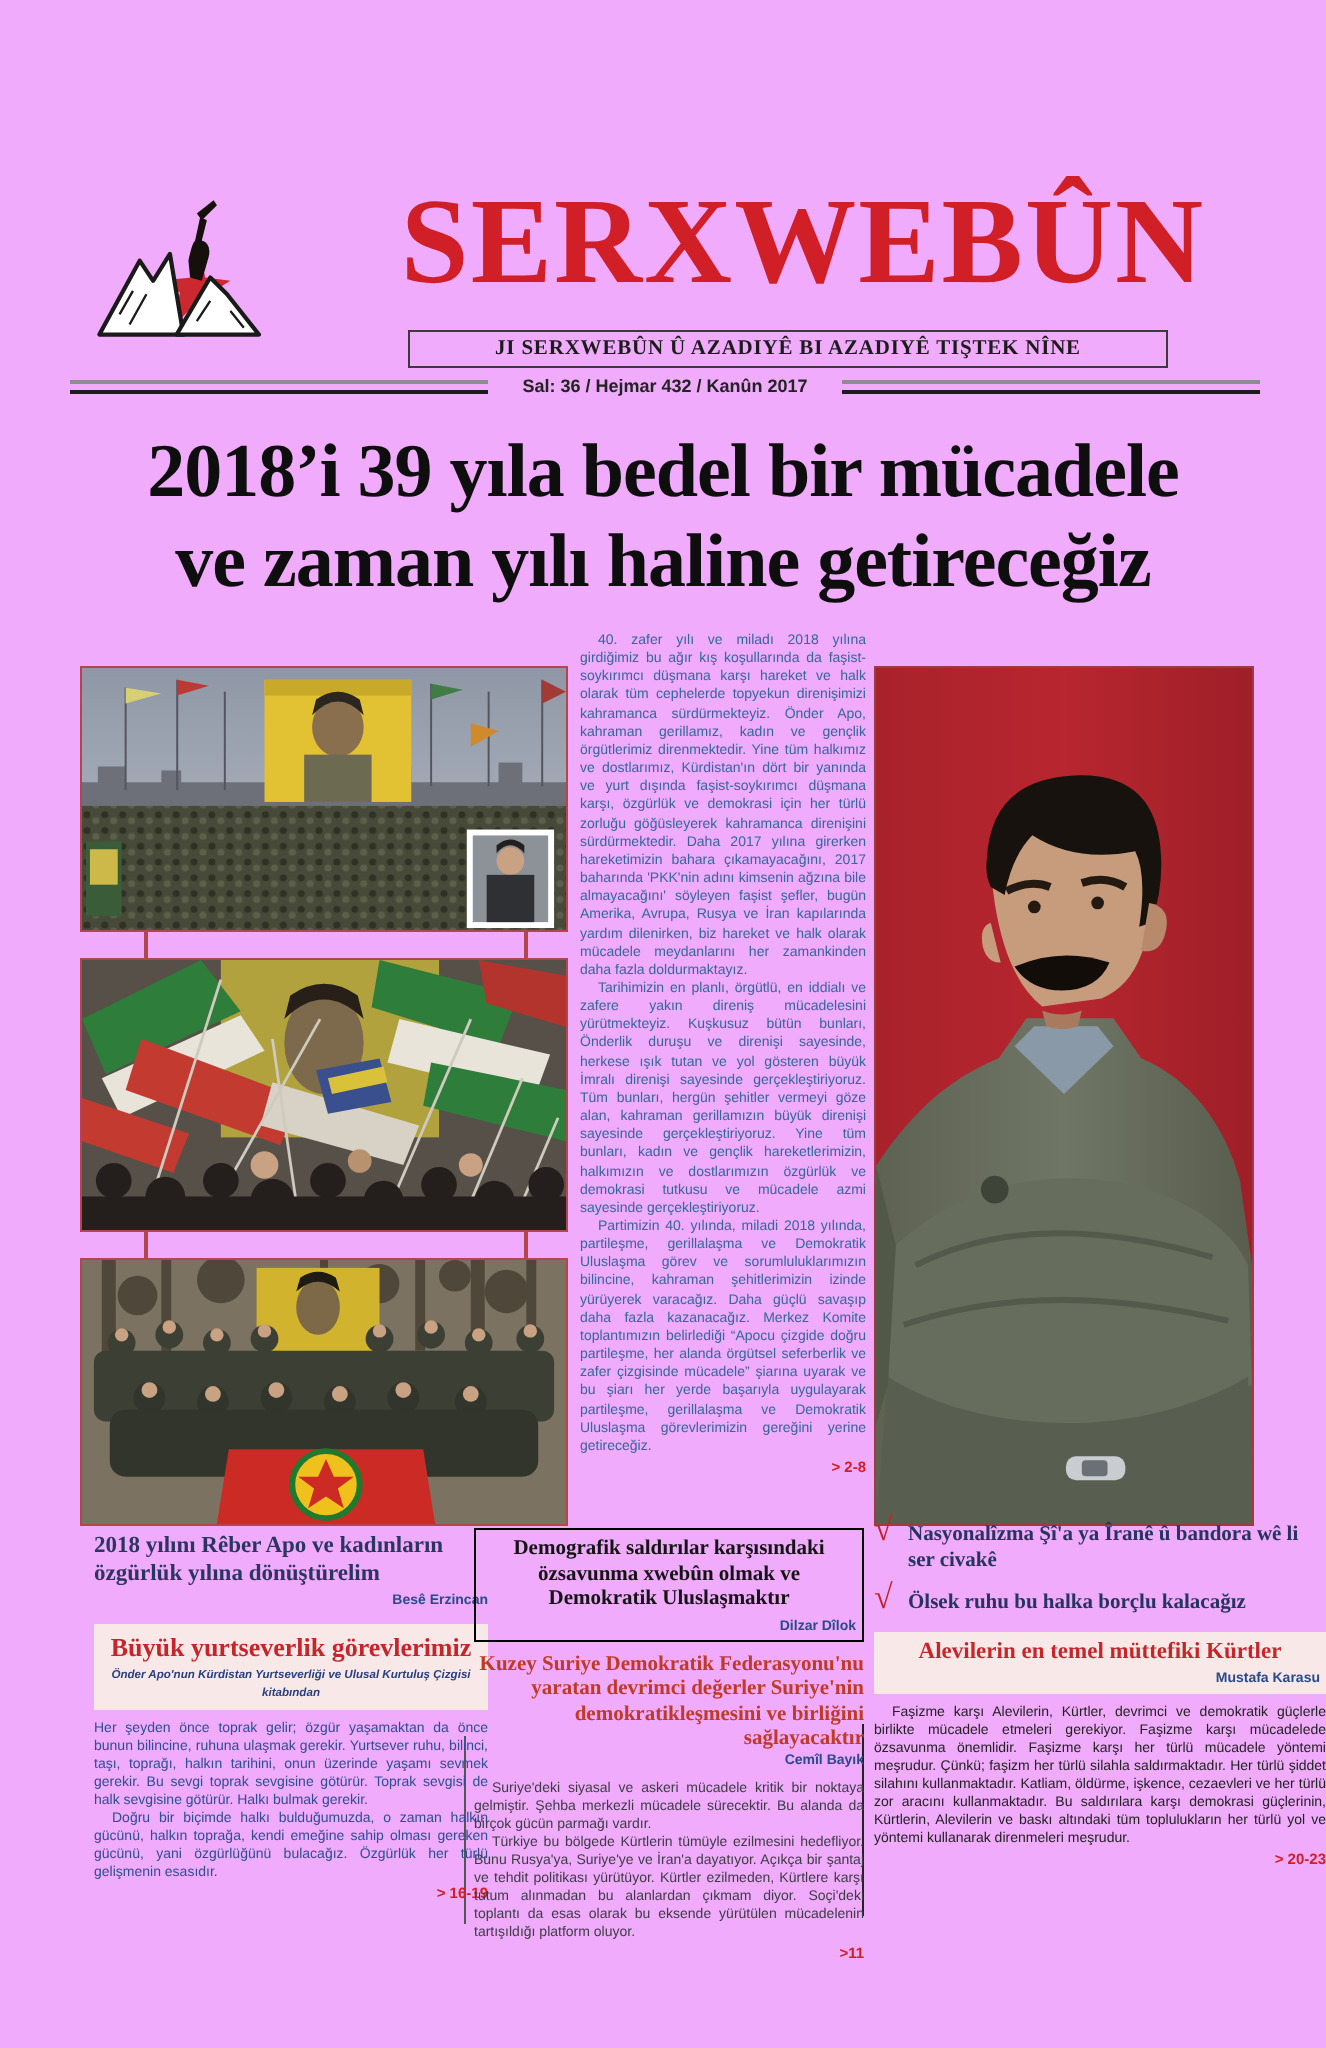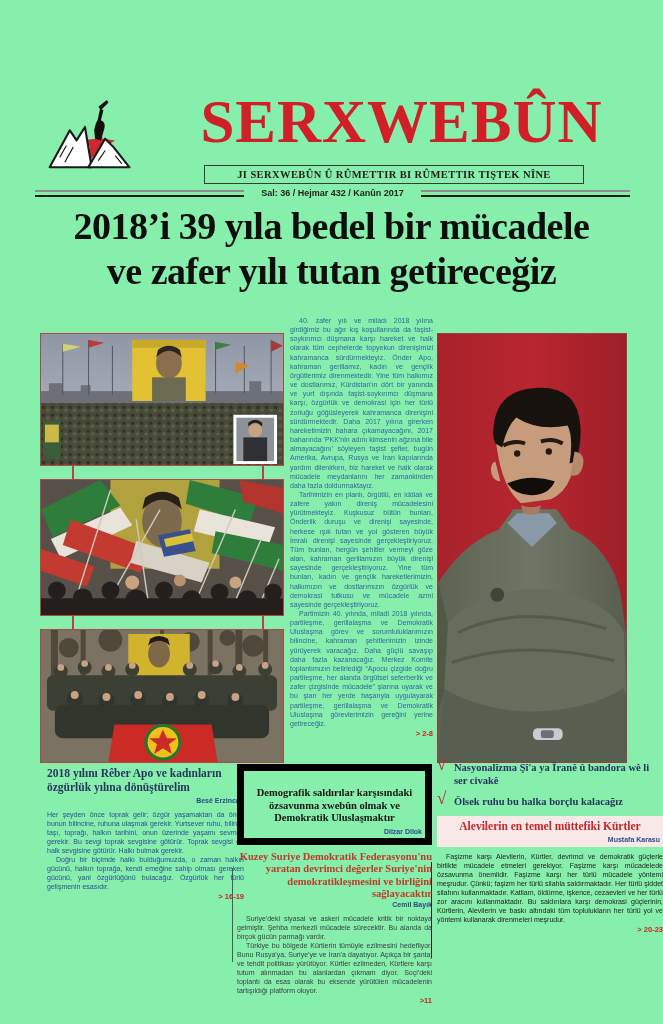--- a/index.html
+++ b/index.html
@@ -1,32 +1,32 @@
 <!DOCTYPE html>
 <html><head>
 <meta charset="utf-8">
 <style>
   html,body{margin:0;padding:0;background:#cfcfcf;}
-  .page{position:relative;width:663px;height:1024px;margin:0 auto;background:#86efac;overflow:hidden;
+  .page{position:relative;width:663px;height:1024px;margin:0 auto;background:#f0abfc;overflow:hidden;
         font-family:"Liberation Sans",sans-serif;color:#111;}
 
   
   .logo{position:absolute;left:48px;top:90px;width:84px;height:82px;}
   .brand{position:absolute;left:140px;top:82px;width:523px;text-align:center;
          font-family:"Liberation Serif",serif;font-weight:bold;font-size:61px;line-height:80px;
          color:#d11f28;letter-spacing:1px;white-space:nowrap;}
   .slogan-box{position:absolute;left:204px;top:165px;width:378px;height:17px;border:1px solid #3a3a3a;
          text-align:center;font-family:"Liberation Serif",serif;font-weight:bold;font-size:10.5px;
          line-height:17px;color:#1c1c1c;letter-spacing:.4px;white-space:nowrap;}
   .issue-bar{position:absolute;left:35px;top:188px;width:595px;display:flex;align-items:center;gap:17px;}
   .issue-rule{flex:1;height:3px;border-top:2px solid #8d8d8d;border-bottom:2px solid #1d1d1d;}
   .issue-text{font-size:9px;font-weight:bold;color:#232323;white-space:nowrap;}
 
   
-  .headline{position:absolute;left:0;top:204px;width:663px;text-align:center;
+  .headline{position:absolute;left:0;top:214px;width:663px;text-align:center;
          font-family:"Liberation Serif",serif;font-weight:bold;font-size:38px;line-height:45px;
          color:#0e0e0e;letter-spacing:-.5px;}
 
   
   .photo{position:absolute;border:1px solid #b2464c;box-sizing:border-box;overflow:hidden;background:#888;}
   .ph1{left:40px;top:333px;width:244px;height:133px;}
   .ph2{left:40px;top:479px;width:244px;height:137px;}
   .ph3{left:40px;top:629px;width:244px;height:134px;}
   .portrait{left:437px;top:333px;width:190px;height:430px;border-color:#a23840;}
   .conn{position:absolute;width:2px;background:#b2464c;}
@@ -51,21 +51,21 @@
   .red-title-lg{font-family:"Liberation Serif",serif;font-weight:bold;font-size:13px;line-height:15px;color:#c5262b;}
   .red-title{font-family:"Liberation Serif",serif;font-weight:bold;font-size:11.5px;line-height:13px;color:#c5262b;}
   .source-line{font-size:5.8px;font-weight:bold;font-style:italic;color:#28407e;margin-top:3px;}
   .body-navy{margin-top:5px;color:#2b4f93;text-align:justify;}
   .body-dark{margin-top:5px;color:#3c3c44;text-align:justify;}
   .body-black{margin-top:5px;color:#222;text-align:justify;}
   .bcol .body-navy p,.bcol .body-dark p,.bcol .body-black p{margin:0;}
   .bcol p + p{text-indent:9px;}
   .indent-first p{text-indent:9px;}
 
-  .boxed-title{border:7px solid #000000;padding:16px 3px 2px 3px;text-align:center;}
+  .boxed-title{border:1px solid #000000;padding:4px 3px 2px 3px;text-align:center;}
   .boxed-title .t{font-family:"Liberation Serif",serif;font-weight:bold;font-size:10.5px;line-height:12.5px;color:#141414;}
   .redhead{margin-top:6px;font-family:"Liberation Serif",serif;font-weight:bold;font-size:10.5px;line-height:12.5px;color:#c03a28;text-align:right;}
 
   .bullet{position:relative;padding-left:17px;}
   .bullet .chk{position:absolute;left:0;top:-2px;font-size:17px;color:#c2242a;font-family:"Liberation Serif",serif;font-weight:bold;}
   .bullet .bt{font-family:"Liberation Serif",serif;font-weight:bold;font-size:10.5px;line-height:12.5px;color:#26345e;}
   .b2{margin-top:9px;}
 </style>
 </head>
 <body>
@@ -77,30 +77,30 @@
       <polygon points="57,58 61,40 65,58 80,60 67,68 72,86 59,74 45,88 50,67 38,60" fill="#cc2830"></polygon>
       <path d="M2,92 L26,48 L34,60 L44,44 L52,92 Z" fill="#ffffff" stroke="#1a1a1a" stroke-width="2.5" stroke-linejoin="round"></path>
       <path d="M14,80 l8,-14 M20,86 l10,-18" stroke="#1a1a1a" stroke-width="1.4" fill="none"></path>
       <path d="M48,92 L68,58 L78,68 L97,92 Z" fill="#ffffff" stroke="#1a1a1a" stroke-width="2.5" stroke-linejoin="round"></path>
       <path d="M60,84 l8,-12 M80,78 l8,10" stroke="#1a1a1a" stroke-width="1.4" fill="none"></path>
       <path d="M55,48 q2,-10 4,-12 l3,-14 l4,2 l-3,12 q6,2 4,10 l-4,14 l-7,-2 Z" fill="#16100d"></path>
       <path d="M60,20 l10,-8 l2,3 l-9,9 Z" fill="#16100d"></path>
     </svg>
   </div>
   <div class="brand">SERXWEBÛN</div>
-  <div class="slogan-box">JI SERXWEBÛN Û RÛMETTIR BI RÛMETTIR TIŞTEK NÎNE</div>
+  <div class="slogan-box">JI SERXWEBÛN Û AZADIYÊ BI AZADIYÊ TIŞTEK NÎNE</div>
   <div class="issue-bar">
     <div class="issue-rule"></div>
     <div class="issue-text">Sal: 36 / Hejmar 432 / Kanûn 2017</div>
     <div class="issue-rule"></div>
   </div>
 
   <div class="headline">
     <div>2018’i 39 yıla bedel bir mücadele</div>
-    <div>ve zafer yılı tutan getireceğiz</div>
+    <div>ve zaman yılı haline getireceğiz</div>
   </div>
 
   <div class="photo ph1">
     <svg viewBox="0 0 244 133" preserveAspectRatio="none">
       <defs>
         <linearGradient id="sky1" x1="0" y1="0" x2="0" y2="1">
           <stop offset="0" stop-color="#8f97a6"></stop>
             <stop offset="1" stop-color="#b9bec7"></stop>
         </linearGradient>
         <pattern id="crowd" width="9" height="8" patternUnits="userSpaceOnUse">
@@ -305,20 +305,24 @@
 
   <div class="vdiv" style="left:232px;top:868px;height:94px;"></div>
   <div class="vdiv" style="left:431px;top:862px;height:96px;background:#222;"></div>
 
   <div class="bcol bl">
     <div class="navy-title">
       <div>2018 yılını Rêber Apo ve kadınların</div>
       <div>özgürlük yılına dönüştürelim</div>
     </div>
     <div class="author">Besê Erzincan</div>
+    <div class="pinkblock">
+      <div class="red-title-lg">Büyük yurtseverlik görevlerimiz</div>
+      <div class="source-line">Önder Apo'nun Kürdistan Yurtseverliği ve Ulusal Kurtuluş Çizgisi kitabından</div>
+    </div>
     <div class="body-navy">
       <p>Her şeyden önce toprak gelir; özgür yaşamaktan da önce bunun bilincine, ruhuna ulaşmak gerekir. Yurtsever ruhu, bilinci, taşı, toprağı, halkın tarihini, onun üzerinde yaşamı sevmek gerekir. Bu sevgi toprak sevgisine götürür. Toprak sevgisi de halk sevgisine götürür. Halkı bulmak gerekir.</p>
       <p>Doğru bir biçimde halkı bulduğumuzda, o zaman halkın gücünü, halkın toprağa, kendi emeğine sahip olması gereken gücünü, yani özgürlüğünü bulacağız. Özgürlük her türlü gelişmenin esasıdır.</p>
     </div>
     <div class="pref">&gt; 16-19</div>
   </div>
 
   <div class="bcol bm">
     <div class="boxed-title">
       <div class="t">Demografik saldırılar karşısındaki özsavunma xwebûn olmak ve Demokratik Uluslaşmaktır</div>

